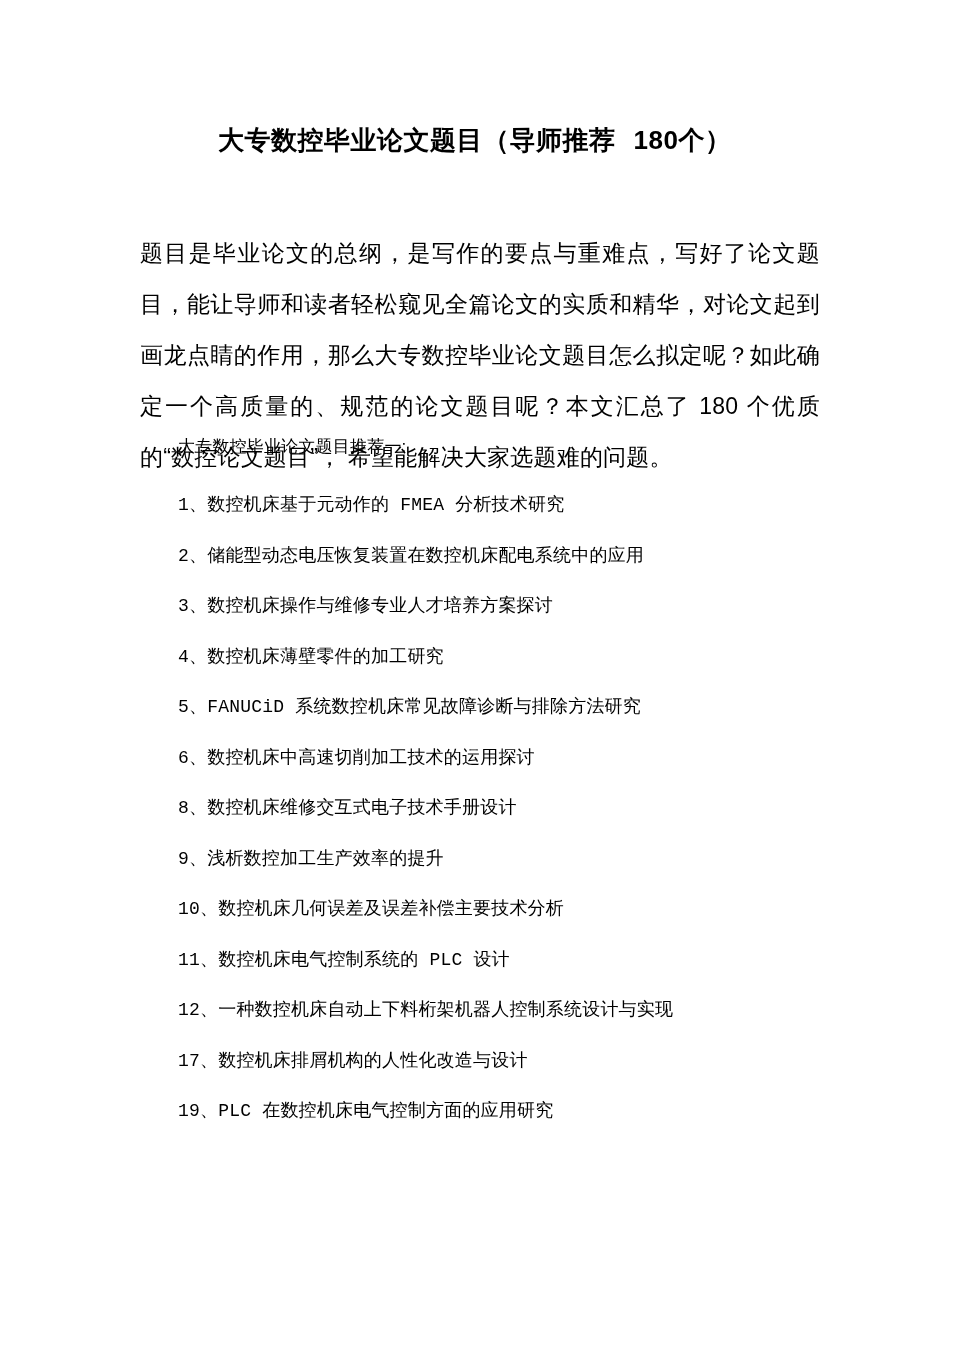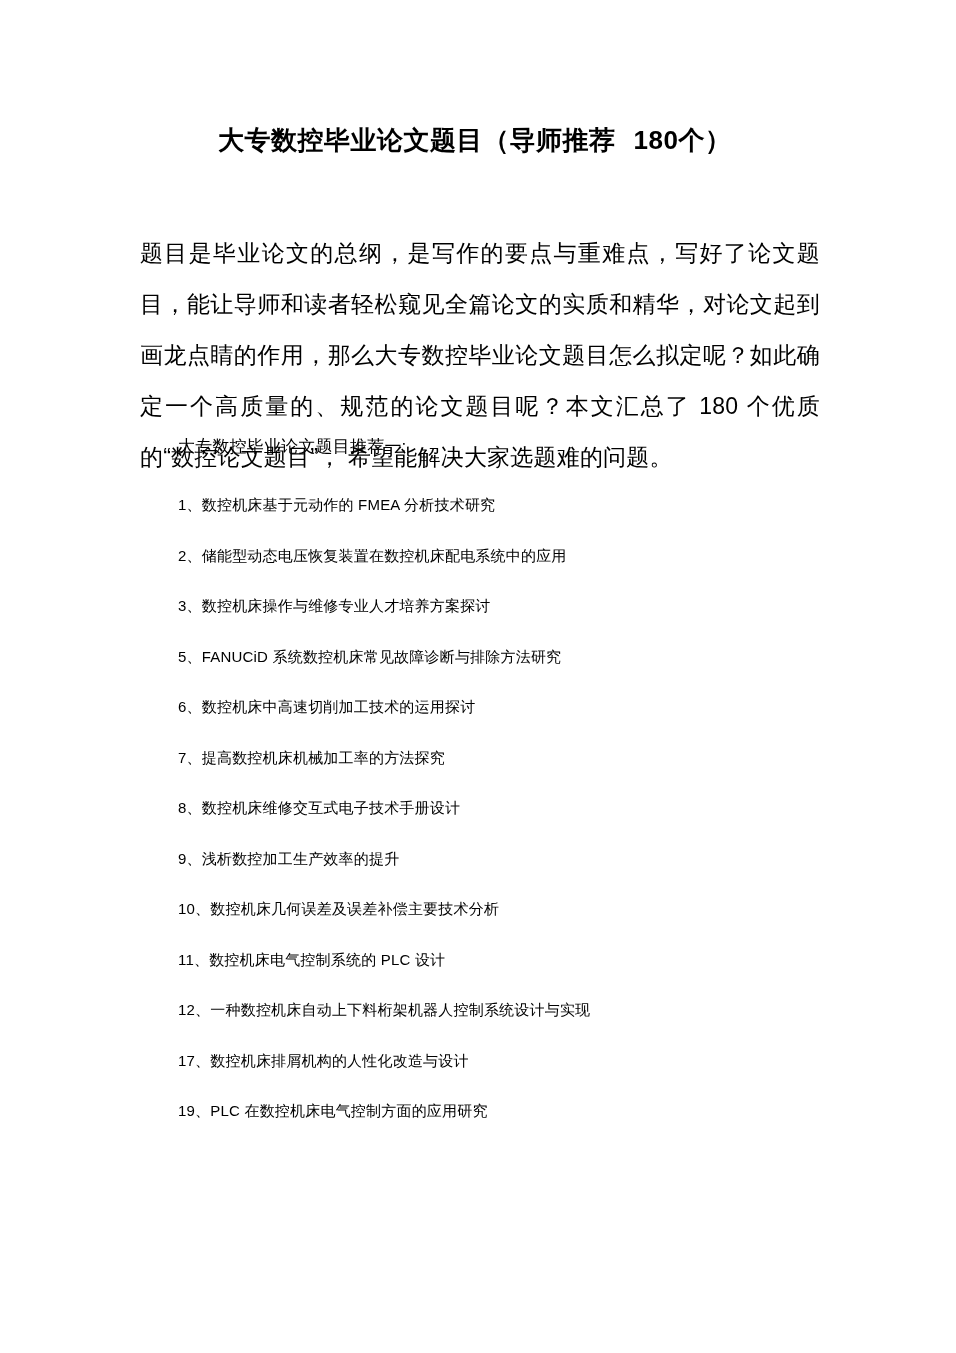--- a/index.html
+++ b/index.html
@@ -64,46 +64,47 @@
   .list {
     position: absolute;
     left: 178px;
     top: 480px;
     width: 700px;
     list-style: none;
     margin: 0;
     padding: 0;
   }
   .list li {
-    font-size: 15px;
+    font-size: 18px;
     line-height: 50.5px;
     letter-spacing: 0.2px;
     white-space: nowrap;
+    font-family: Liberation Mono, monospace;
   }
 </style>
 </head>
 <body>
 
 <div class="page">
 
   <h1 class="doc-title"><span>大专数控毕业论文题目（导师推荐</span><span class="gap"></span><span>180</span><span>个）</span></h1>
 
   <div class="intro">
     <p>题目是毕业论文的总纲，是写作的要点与重难点，写好了论文题目，能让导师和读者轻松窥见全篇论文的实质和精华，对论文起到画龙点睛的作用，那么大专数控毕业论文题目怎么拟定呢？如此确定一个高质量的、规范的论文题目呢？本文汇总了 180 个优质的“数控论文题目”，  希望能解决大家选题难的问题。</p>
   </div>
 
   <div class="section-label">大专数控毕业论文题目推荐一:</div>
 
   <ul class="list">
     <li>1、数控机床基于元动作的  FMEA 分析技术研究</li>
     <li>2、储能型动态电压恢复装置在数控机床配电系统中的应用</li>
     <li>3、数控机床操作与维修专业人才培养方案探讨</li>
+    <li>4、数控机床薄壁零件的加工研究</li>
     <li>5、FANUCiD  系统数控机床常见故障诊断与排除方法研究</li>
     <li>6、数控机床中高速切削加工技术的运用探讨</li>
-    <li>7、提高数控机床机械加工率的方法探究</li>
     <li>8、数控机床维修交互式电子技术手册设计</li>
     <li>9、浅析数控加工生产效率的提升</li>
     <li>10、数控机床几何误差及误差补偿主要技术分析</li>
     <li>11、数控机床电气控制系统的  PLC 设计</li>
     <li>12、一种数控机床自动上下料桁架机器人控制系统设计与实现</li>
     <li>17、数控机床排屑机构的人性化改造与设计</li>
     <li>19、PLC 在数控机床电气控制方面的应用研究</li>
   </ul>
 
 </div>

